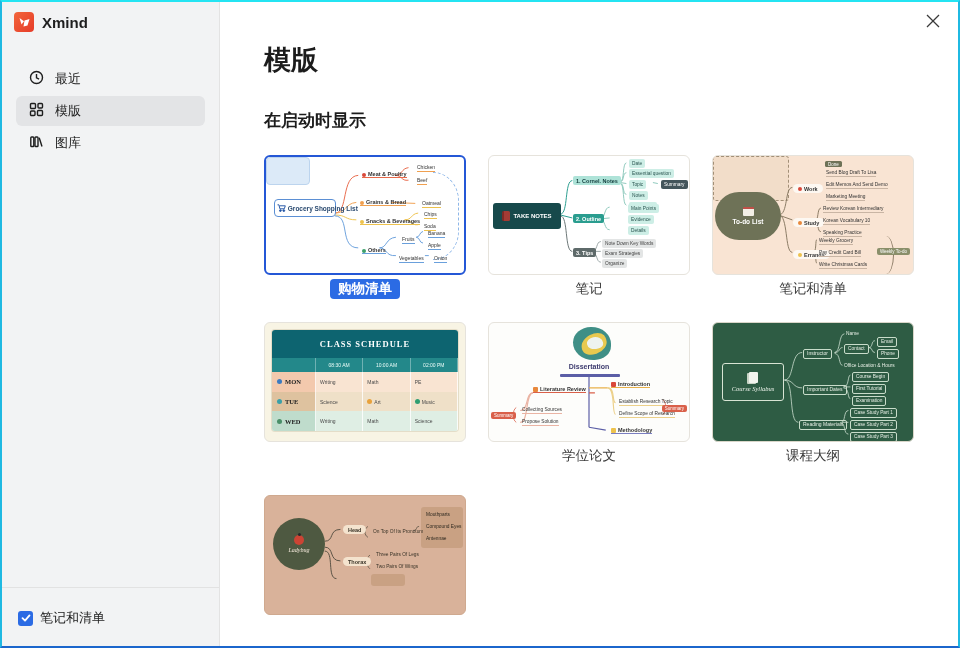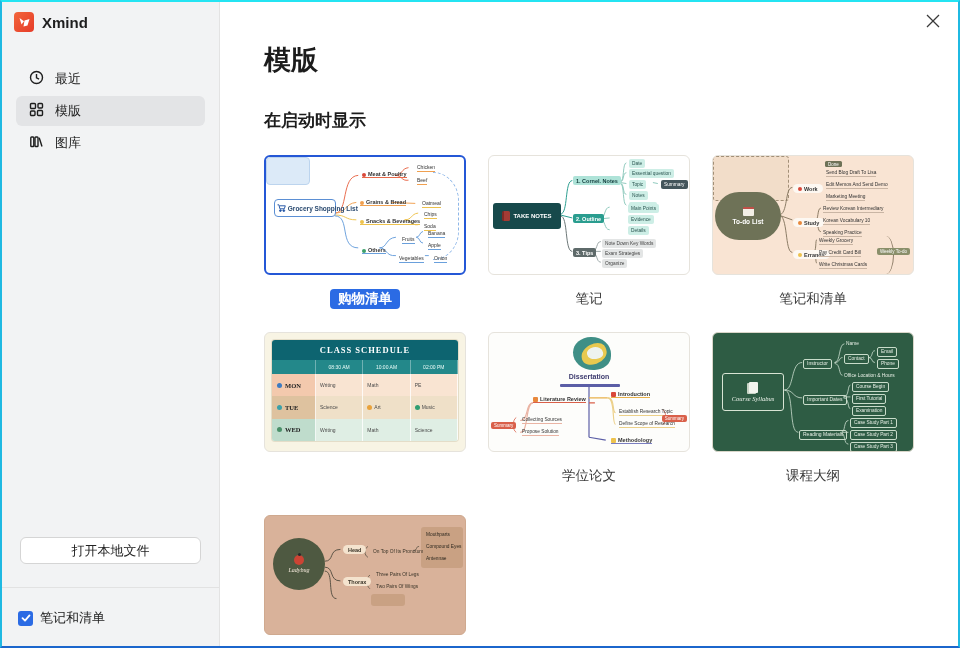--- a/index.html
+++ b/index.html
@@ -33,21 +33,21 @@
   .close-btn { position:absolute; top:8px; right:14px; width:22px; height:22px; display:flex;
     align-items:center; justify-content:center; cursor:pointer; background:none; border:none; }
   .page-title { margin-top:40px; font-size:27px; font-weight:bold; color:#1c1c1c; }
   .section-heading { font-size:17px; font-weight:bold; color:#1c1c1c; }
   .sh1 { margin-top:31px; } .sh2 { margin-top:29px; }
   .card-row { display:flex; gap:22px; } .cr1 { margin-top:23px; } .cr2 { margin-top:24px; } .cr3 { margin-top:30px; }
   .card-block { width:202px; }
   .card { width:202px; height:120px; border-radius:6px; border:1px solid #e6e3dc; position:relative;
     overflow:hidden; cursor:pointer; background:#fff; }
   .card.selected { border:2px solid #2457d6; }
-  .card-label { margin-top:15px; text-align:center; font-size:13.5px; color:#3c3c3c; }
+  .card-label { margin-top:5px; text-align:center; font-size:13.5px; color:#3c3c3c; }
   .card-label .sel-badge { background:#2b6be4; color:#fff; padding:2px 8px 3px; border-radius:4px; font-weight:bold; }
 
   
   .wires { position:absolute; inset:0; width:100%; height:100%; }
   .mn { position:absolute; white-space:nowrap; font-size:6px; line-height:1.15; color:#333; z-index:2; }
   .f5 { font-size:5px; } .f48 { font-size:4.8px; } .bld { font-weight:bold; }
   .dot { display:inline-block; width:4px; height:4px; border-radius:50%; margin-right:2px; vertical-align:middle; }
 
   
   .c1 { background:#fff; }
@@ -80,21 +80,21 @@
   .c3-done { left:112px; top:5px; background:#6e7257; color:#fff; font-size:4.5px; padding:0.5px 3px; border-radius:1.5px; z-index:3; }
   .c3-sum { right:3px; top:92px; background:#8a8f6a; color:#fff; font-size:4.5px; padding:1px 3px; border-radius:2px; }
   .c3-brace { position:absolute; left:172px; top:80px; width:9px; height:38px;
     border-right:1px solid #8a7a64; border-radius:0 8px 8px 0/0 19px 19px 0; }
   .uld { border-bottom:1px solid #c9b5a4; }
 
   
   .c4 { background:#f8f4e4; }
   .c4-table { position:absolute; left:7px; top:7px; right:7px; bottom:10px; border-radius:3px; overflow:hidden;
     display:flex; flex-direction:column; box-shadow:0 0 0 1px #e4ddc8; }
-  .c4-title { height:20px; background:#0d6470; color:#fff; font-family:"Liberation Serif",serif;
+  .c4-title { height:28px; background:#0d6470; color:#fff; font-family:"Liberation Serif",serif;
     font-weight:bold; font-size:8.5px; letter-spacing:1px; display:flex; align-items:center; justify-content:center; }
   .c4-head { height:14px; background:#23888a; display:flex; color:#eafcf8; font-size:5px; }
   .c4-row { flex:1; display:flex; font-size:5px; color:#4a4a4a; }
   .c4-day { width:44px; flex:none; display:flex; align-items:center; gap:3px; padding-left:5px;
     font-family:"Liberation Serif",serif; font-weight:bold; font-size:6.5px; color:#222; border-right:1px solid rgba(255,255,255,.8); }
   .c4-cell { flex:1; display:flex; align-items:center; padding-left:4px; border-right:1px solid rgba(255,255,255,.8); gap:2px; }
   .c4-headcell { flex:1; display:flex; align-items:center; justify-content:center; border-right:1px solid rgba(255,255,255,.35); }
   .c4-headday { width:44px; flex:none; border-right:1px solid rgba(255,255,255,.35); }
   .ic { width:5px; height:5px; border-radius:50%; display:inline-block; flex:none; }
 
@@ -173,21 +173,20 @@
         <span>
           <svg width="15" height="15" viewBox="0 0 15 15" fill="none" stroke="#1e1e1e" stroke-width="1.4">
               <rect x="1.8" y="3" width="3" height="9.5" rx="0.8"></rect>
               <rect x="6" y="3" width="3" height="9.5" rx="0.8"></rect>
               <path d="M10.2 3.8l2.8 8.7"></path>
             </svg>
         </span>
         <span>图库</span>
       </div>
     </div>
-    <button class="open-file-btn">打开本地文件</button>
     <div class="sidebar-divider"></div>
     <div class="startup-row">
       <span class="checkbox">
         <svg width="10" height="10" viewBox="0 0 10 10" fill="none" stroke="#fff" stroke-width="1.8" stroke-linecap="round" stroke-linejoin="round">
             <polyline points="1.5,5.2 4,7.6 8.5,2.4"></polyline>
           </svg>
       </span>
       <span class="startup-label">笔记和清单</span>
     </div>
   </div>

